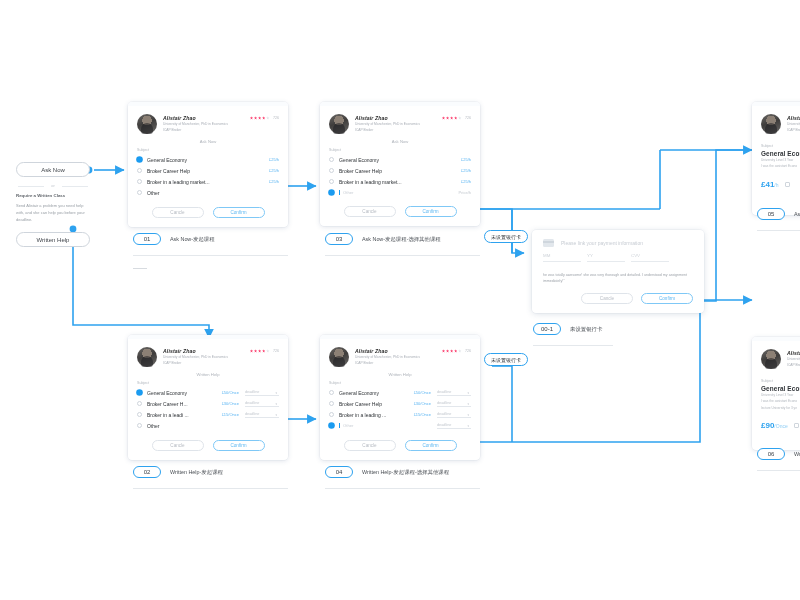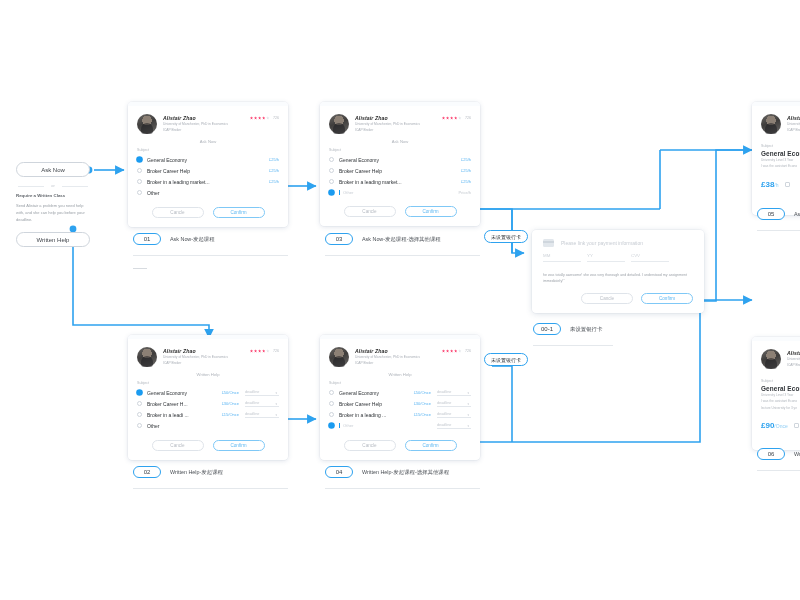--- a/index.html
+++ b/index.html
@@ -412,21 +412,21 @@
         <div class="who-name">Alistair Zhao</div>
         <div class="who-sub">University of Manchester, PhD in Economics</div>
         <div class="who-sub">ICAP Broker</div>
       </div>
     </div>
     <div class="cd-subject" style="padding-top:6px;">Subject</div>
     <div class="dt-title">General Econo</div>
     <div class="dt-meta">University Level    3 Year</div>
     <div class="dt-meta">I was the assistant Econo</div>
     <div class="dt-price">
-      <span>£38</span>
+      <span>£41</span>
       <span class="per">/h</span>
       <span class="dt-ico"></span>
     </div>
     <div style="height:26px"></div>
   </div>
 
   <div class="card detail" style="left:752px; top:337px; width:110px;">
     <div class="card-top"></div>
     <div class="cd-head">
       <div class="avatar"></div>

